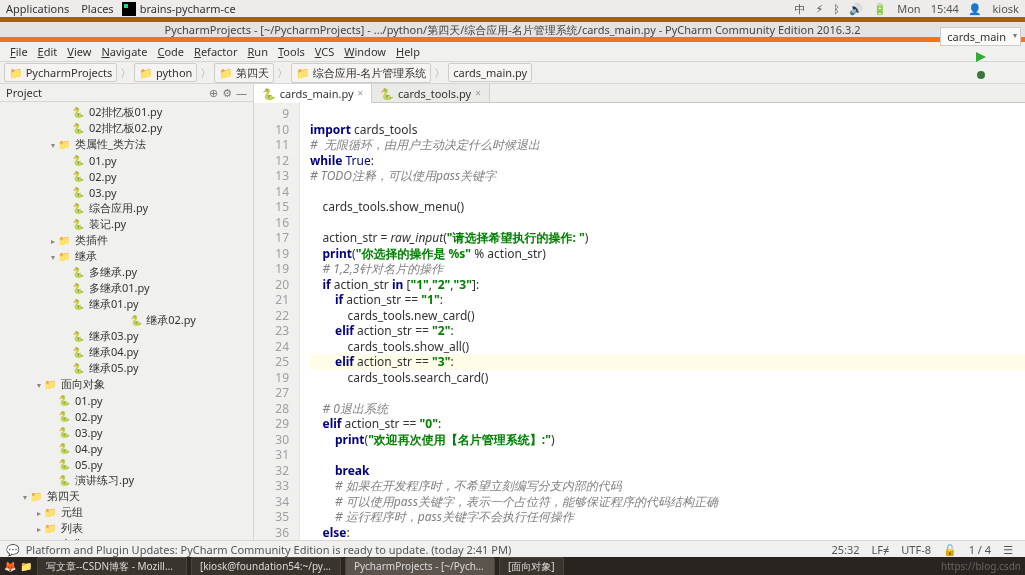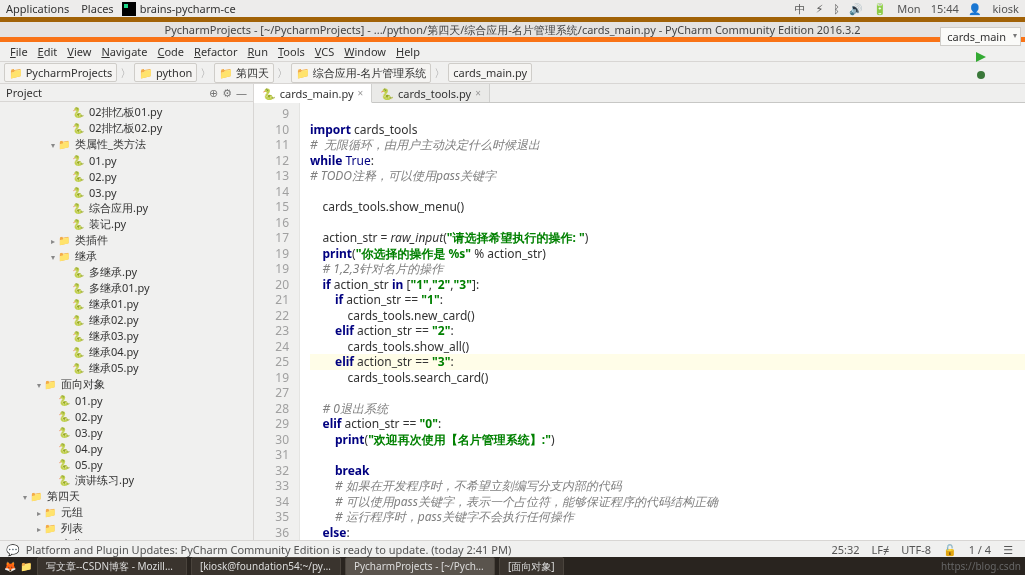--- a/index.html
+++ b/index.html
@@ -245,21 +245,21 @@
         <div class="row" style="padding-left: 62px;">
           <span class="tw"></span>
           <span class="ico py"></span>
           <span>多继承01.py</span>
         </div>
         <div class="row" style="padding-left: 62px;">
           <span class="tw"></span>
           <span class="ico py"></span>
           <span>继承01.py</span>
         </div>
-        <div class="row" style="padding-left: 62px;">
+        <div class="row" style="padding-left: 62px; justify-content: center;">
           <span class="tw"></span>
           <span class="ico py"></span>
           <span>继承02.py</span>
         </div>
         <div class="row" style="padding-left: 62px;">
           <span class="tw"></span>
           <span class="ico py"></span>
           <span>继承03.py</span>
         </div>
         <div class="row" style="padding-left: 62px;">

